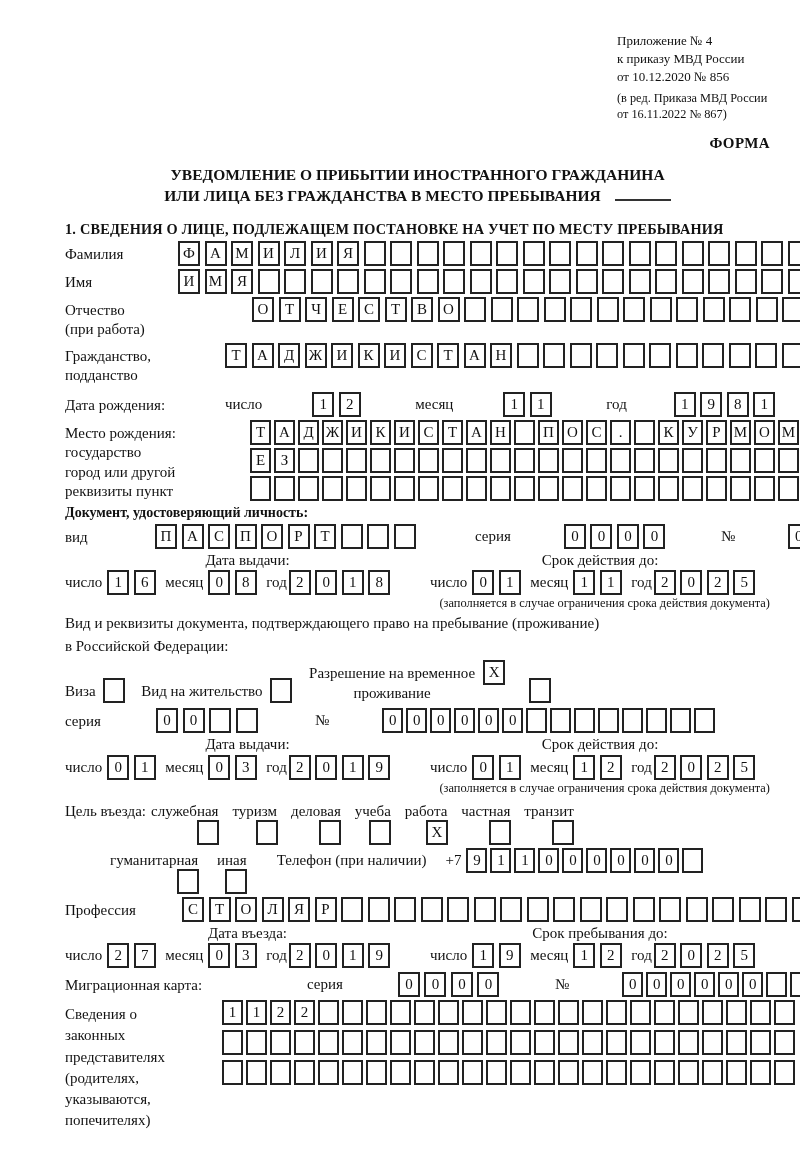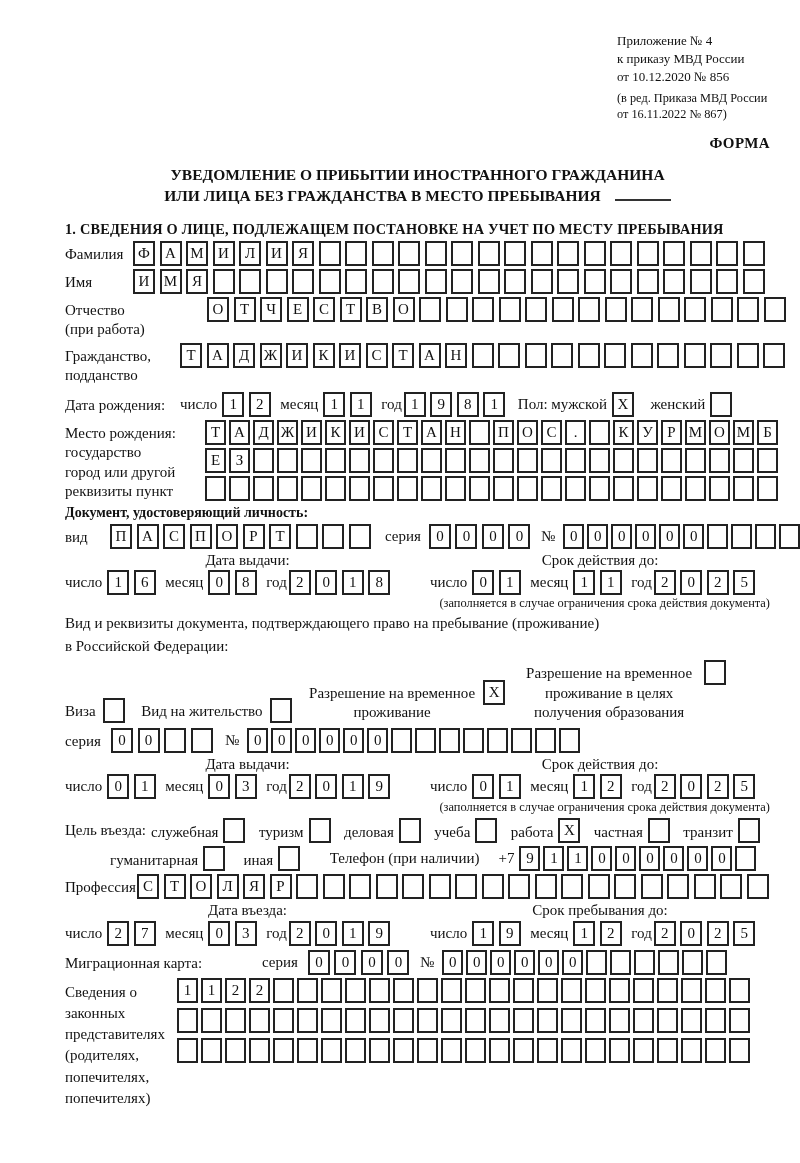--- a/index.html
+++ b/index.html
@@ -12,21 +12,21 @@
   }
   
   .hdr { margin-left: 552px; font-size: 13px; line-height: 1.38; }
   .hdr .amend { font-size: 12.3px; margin-top: 4px; line-height: 1.35; }
   .form-label { text-align: right; font-weight: bold; font-size: 15px; margin-top: 12px; letter-spacing: .4px; }
   .title { text-align: center; font-weight: bold; font-size: 15.5px; line-height: 1.38; margin-top: 12px; }
   .title-underline { display:inline-block; width: 56px; border-bottom: 2px solid #333; margin-left: 14px; }
   .sec-heading { font-weight: bold; font-size: 14.3px; margin-top: 14px; letter-spacing: .2px; }
 
   
-  .frow { display: flex; align-items: flex-start; margin-top: 3px; white-space: nowrap; }
+  .frow { display: flex; align-items: flex-start; margin-top: 3px; white-space: nowrap; gap: 45px; }
   .flabel { flex: 0 0 auto; padding-top: 4px; line-height: 1.3; white-space: normal; }
   .w68 { width: 68px; } .w142 { width: 142px; } .w115 { width: 115px; } .w140 { width: 140px; } .w112 { width: 112px; } .w72 { width: 72px; } .w45 { width: 45px; }
   .cells { display: inline-flex; flex: 0 0 auto; }
   .cell { flex: 0 0 auto; width: 22px; height: 25px; border: 2px solid #222; margin-right: 4.5px;
           text-align: center; font-size: 15px; line-height: 21px; background: #fff; }
   .cells.tight .cell { width: 21px; margin-right: 3px; }
   .dlabel { flex: 0 0 auto; padding-top: 4px; margin: 0 5px; }
   .mrow { margin-bottom: 3px; }
 
   
@@ -44,21 +44,21 @@
   .opts { display: flex; align-items: flex-end; margin-top: 4px; }
   .opt { display: flex; align-items: flex-start; flex: 0 0 auto; }
   .opt-label { padding-top: 4px; line-height: 1.3; }
   .opt-label.c { text-align: center; white-space: normal; }
   .opt-gap { margin-right: 12px; }
   .opt .cells { margin-left: 7px; }
   .w168 { width: 168px; } .w175 { width: 175px; }
 
   
   .purps { display: flex; align-items: flex-start; margin-top: 3px; white-space: nowrap; }
-  .purp { display: flex; align-items: center; margin-right: 9px; }
+  .purp { display: flex; align-items: flex-end; margin-right: 9px; flex-direction: column; }
   .purp .dlabel { margin: 0 5px 0 0; }
   .indent45 { margin-left: 45px; }
 
   
   .reps-label { line-height: 1.42; }
   .reps-note { font-size: 12.8px; margin-top: 5px; text-align: center; white-space: nowrap; }
 </style>
 </head>
 <body>
 
@@ -425,21 +425,20 @@
           <span class="cell"></span>
         </span>
     </span>
     <span class="opt opt-gap">
       <span class="opt-label c w168">Разрешение на временное проживание</span>
       <span class="cells">
           <span class="cell">X</span>
         </span>
     </span>
     <span class="opt">
-      <span class="opt-label c w175">Разрешение на временное проживание в целях получения образования</span>
       <span class="cells">
           <span class="cell"></span>
         </span>
     </span>
   </div>
 
   <div class="frow" style="margin-top:5px">
     <span class="flabel" style="width:46px">серия</span>
     <span class="cells">
         <span class="cell">0</span>
@@ -691,21 +690,21 @@
         <span class="cell"></span>
       </span>
   </div>
 
   <div class="frow">
     <span class="flabel w112 reps-label">
       <span>Сведения о</span><br>
       <span>законных</span><br>
       <span>представителях</span><br>
       <span>(родителях,</span><br>
-      <span>попечителях,</span><br>
+      <span>указываются,</span><br>
       <span>попечителях)</span>
     </span>
     <span>
       <span class="cells tight" style="display:flex;margin-bottom:5px">
           <span class="cell">1</span>
           <span class="cell">1</span>
           <span class="cell">2</span>
           <span class="cell">2</span>
           <span class="cell"></span>
           <span class="cell"></span>

